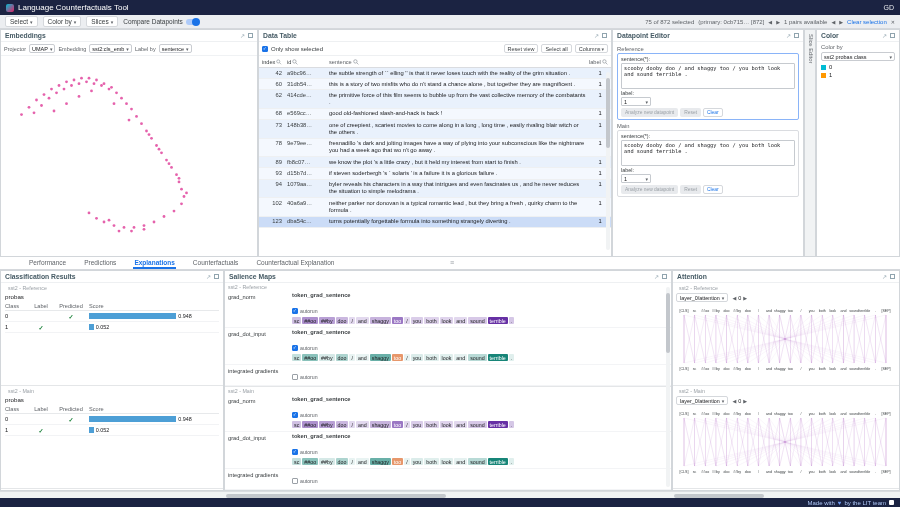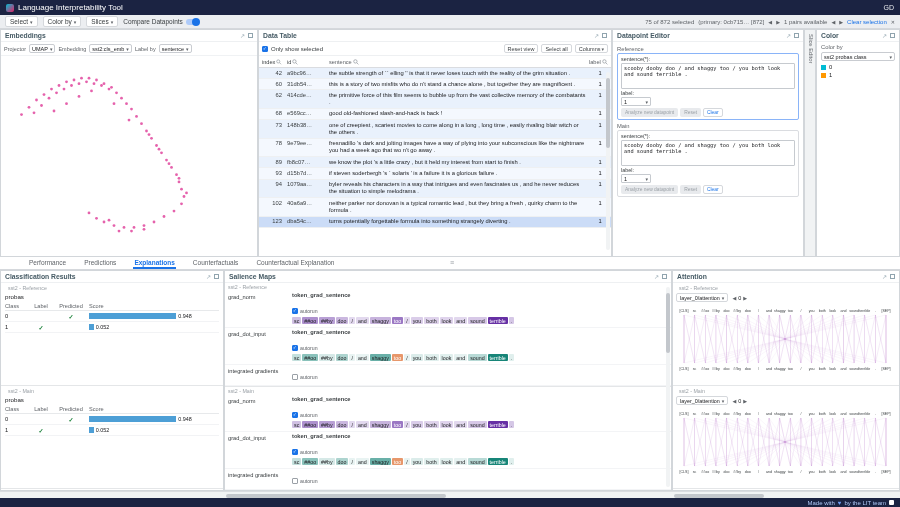--- a/index.html
+++ b/index.html
@@ -121,21 +121,21 @@
   .footer{position:absolute;left:0;right:0;bottom:0;height:9px;background:#1b2342;color:#aec6f5;
     font-size:6px;display:flex;align-items:center;justify-content:flex-end;gap:3px;padding:0 6px}
   .heart{color:#6f9bf2}
   .footer-icon{width:5px;height:5px;background:#fff;border-radius:1px;flex:none}
 </style>
 </head>
 <body>
 
 <div class="topbar">
   <span class="logo"></span>
-  <span>Language Interpretability Tool</span>
+  <span>Language Counterfactuals Tool</span>
   <span class="avatar">GD</span>
 </div>
 
 <div class="toolbar">
   <span class="tb-chip">
       <span>Select</span>
       <span class="caret">▾</span>
     </span>
   <span class="tb-chip">
       <span>Color by</span>

